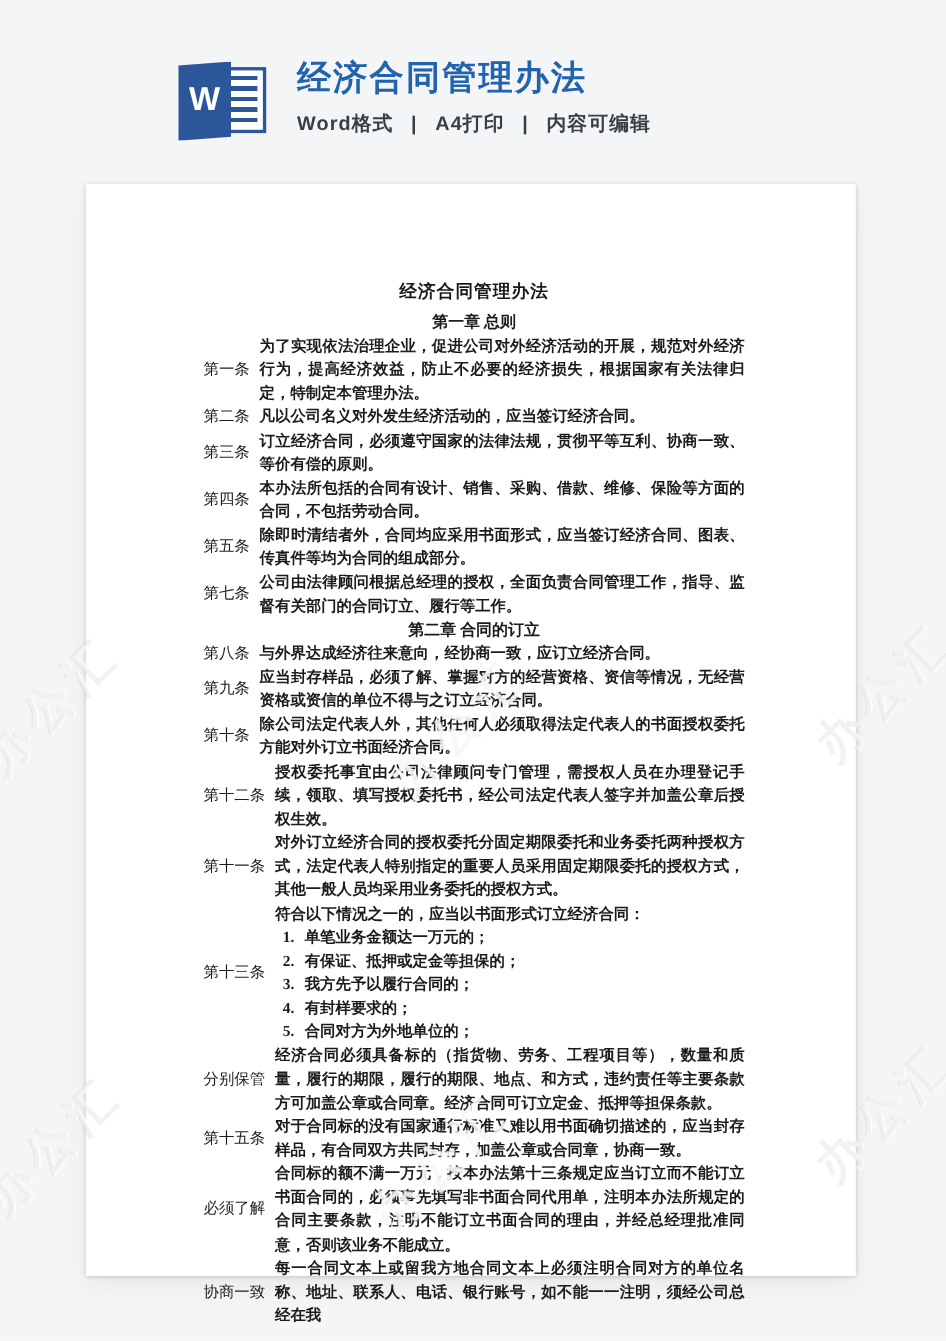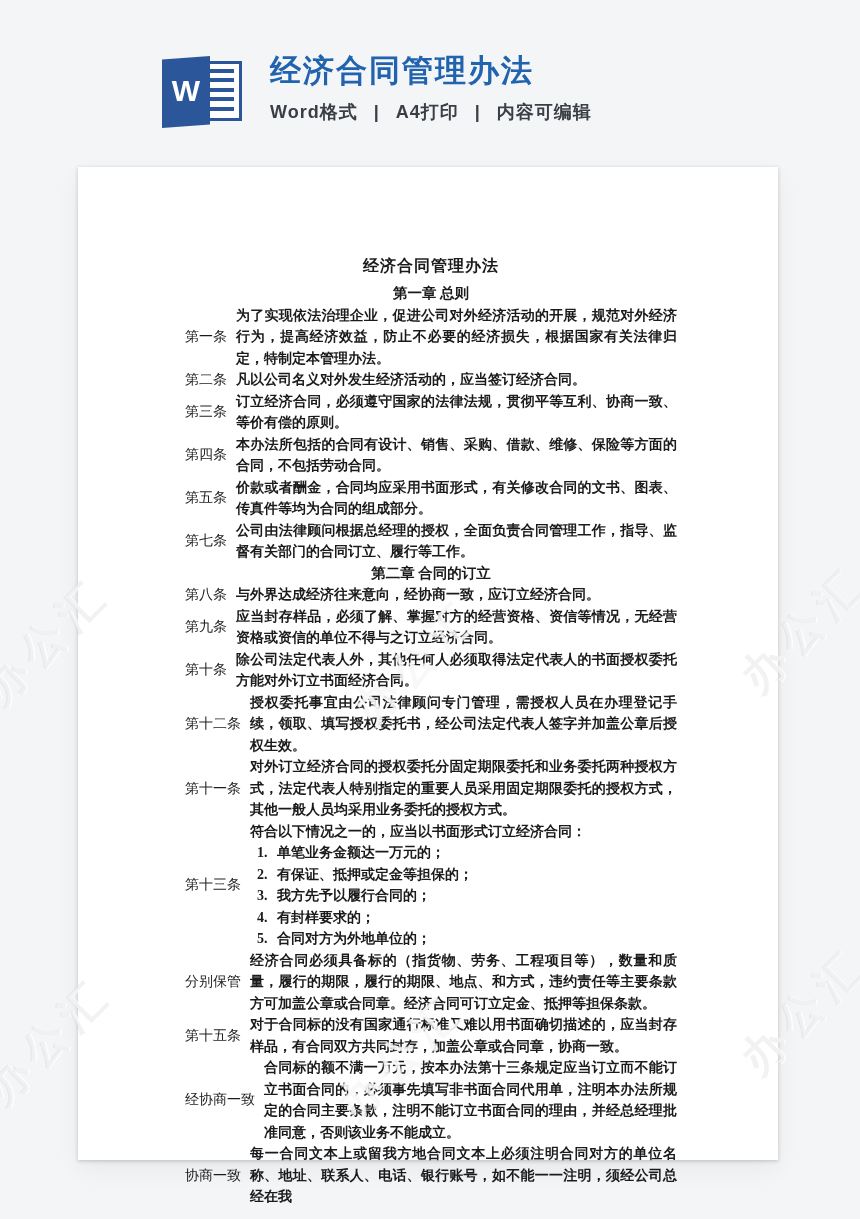--- a/index.html
+++ b/index.html
@@ -121,21 +121,21 @@
         <div class="article">
           <span class="a-label">第三条</span>
           <div class="a-text">订立经济合同，必须遵守国家的法律法规，贯彻平等互利、协商一致、等价有偿的原则。</div>
         </div>
         <div class="article">
           <span class="a-label">第四条</span>
           <div class="a-text">本办法所包括的合同有设计、销售、采购、借款、维修、保险等方面的合同，不包括劳动合同。</div>
         </div>
         <div class="article">
           <span class="a-label">第五条</span>
-          <div class="a-text">价款或者酬金，合同均应采用书面形式，有关修改合同的文书、图表、传真件等均为合同的组成部分。</div>
+          <div class="a-text">除即时清结者外，合同均应采用书面形式，应当签订经济合同、图表、传真件等均为合同的组成部分。</div>
         </div>
         <div class="article">
           <span class="a-label">第七条</span>
           <div class="a-text">公司由法律顾问根据总经理的授权，全面负责合同管理工作，指导、监督有关部门的合同订立、履行等工作。</div>
         </div>
         <div class="chapter">第二章 合同的订立</div>
         <div class="article">
           <span class="a-label">第八条</span>
           <div class="a-text">与外界达成经济往来意向，经协商一致，应订立经济合同。</div>
         </div>
@@ -182,21 +182,21 @@
         </div>
         <div class="article">
           <span class="a-label">分别保管</span>
           <div class="a-text">经济合同必须具备标的（指货物、劳务、工程项目等），数量和质量，履行的期限，履行的期限、地点、和方式，违约责任等主要条款方可加盖公章或合同章。经济合同可订立定金、抵押等担保条款。</div>
         </div>
         <div class="article">
           <span class="a-label">第十五条</span>
           <div class="a-text">对于合同标的没有国家通行标准又难以用书面确切描述的，应当封存样品，有合同双方共同封存，加盖公章或合同章，协商一致。</div>
         </div>
         <div class="article">
-          <span class="a-label">经协商一致</span>
+          <span class="a-label">必须了解</span>
           <div class="a-text">合同标的额不满一万元，按本办法第十三条规定应当订立而不能订立书面合同的，必须事先填写非书面合同代用单，注明本办法所规定的合同主要条款，注明不能订立书面合同的理由，并经总经理批准同意，否则该业务不能成立。</div>
         </div>
         <div class="article">
           <span class="a-label">协商一致</span>
           <div class="a-text">每一合同文本上或留我方地合同文本上必须注明合同对方的单位名称、地址、联系人、电话、银行账号，如不能一一注明，须经公司总经在我</div>
         </div>
       </div>
   </div>
 </div>
 

